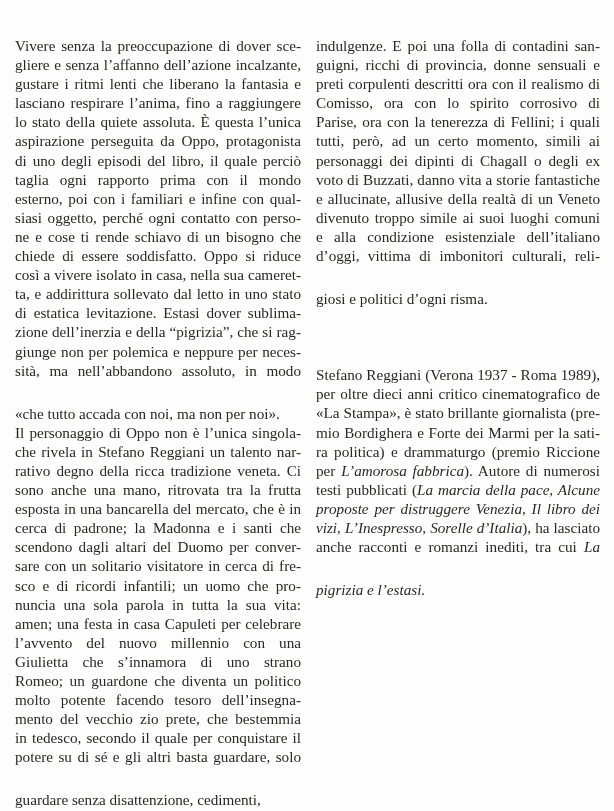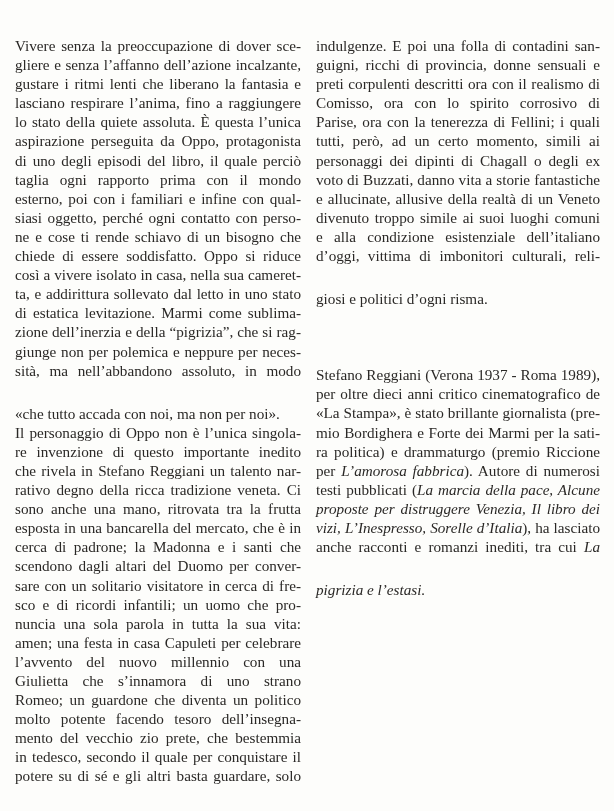--- a/index.html
+++ b/index.html
@@ -31,27 +31,26 @@
       <span class="line">lo stato della quiete assoluta. È questa l’unica</span>
       <span class="line">aspirazione perseguita da Oppo, protagonista</span>
       <span class="line">di uno degli episodi del libro, il quale perciò</span>
       <span class="line">taglia ogni rapporto prima con il mondo</span>
       <span class="line">esterno, poi con i familiari e infine con qual-</span>
       <span class="line">siasi oggetto, perché ogni contatto con perso-</span>
       <span class="line">ne e cose ti rende schiavo di un bisogno che</span>
       <span class="line">chiede di essere soddisfatto. Oppo si riduce</span>
       <span class="line">così a vivere isolato in casa, nella sua cameret-</span>
       <span class="line">ta, e addirittura sollevato dal letto in uno stato</span>
-      <span class="line">di estatica levitazione. Marmi come sublima-</span>
+      <span class="line">di estatica levitazione. Estasi dover sublima-</span>
       <span class="line">zione dell’inerzia e della “pigrizia”, che si rag-</span>
       <span class="line">giunge non per polemica e neppure per neces-</span>
       <span class="line">sità, ma nell’abbandono assoluto, in modo</span>
       <span class="line last">«che tutto accada con noi, ma non per noi».</span>
       <span class="line">Il personaggio di Oppo non è l’unica singola-</span>
-      <span class="line">re invenzione di questo importante inedito</span>
       <span class="line">che rivela in Stefano Reggiani un talento nar-</span>
       <span class="line">rativo degno della ricca tradizione veneta. Ci</span>
       <span class="line">sono anche una mano, ritrovata tra la frutta</span>
       <span class="line">esposta in una bancarella del mercato, che è in</span>
       <span class="line">cerca di padrone; la Madonna e i santi che</span>
       <span class="line">scendono dagli altari del Duomo per conver-</span>
       <span class="line">sare con un solitario visitatore in cerca di fre-</span>
       <span class="line">sco e di ricordi infantili; un uomo che pro-</span>
       <span class="line">nuncia una sola parola in tutta la sua vita:</span>
       <span class="line">amen; una festa in casa Capuleti per celebrare</span>

